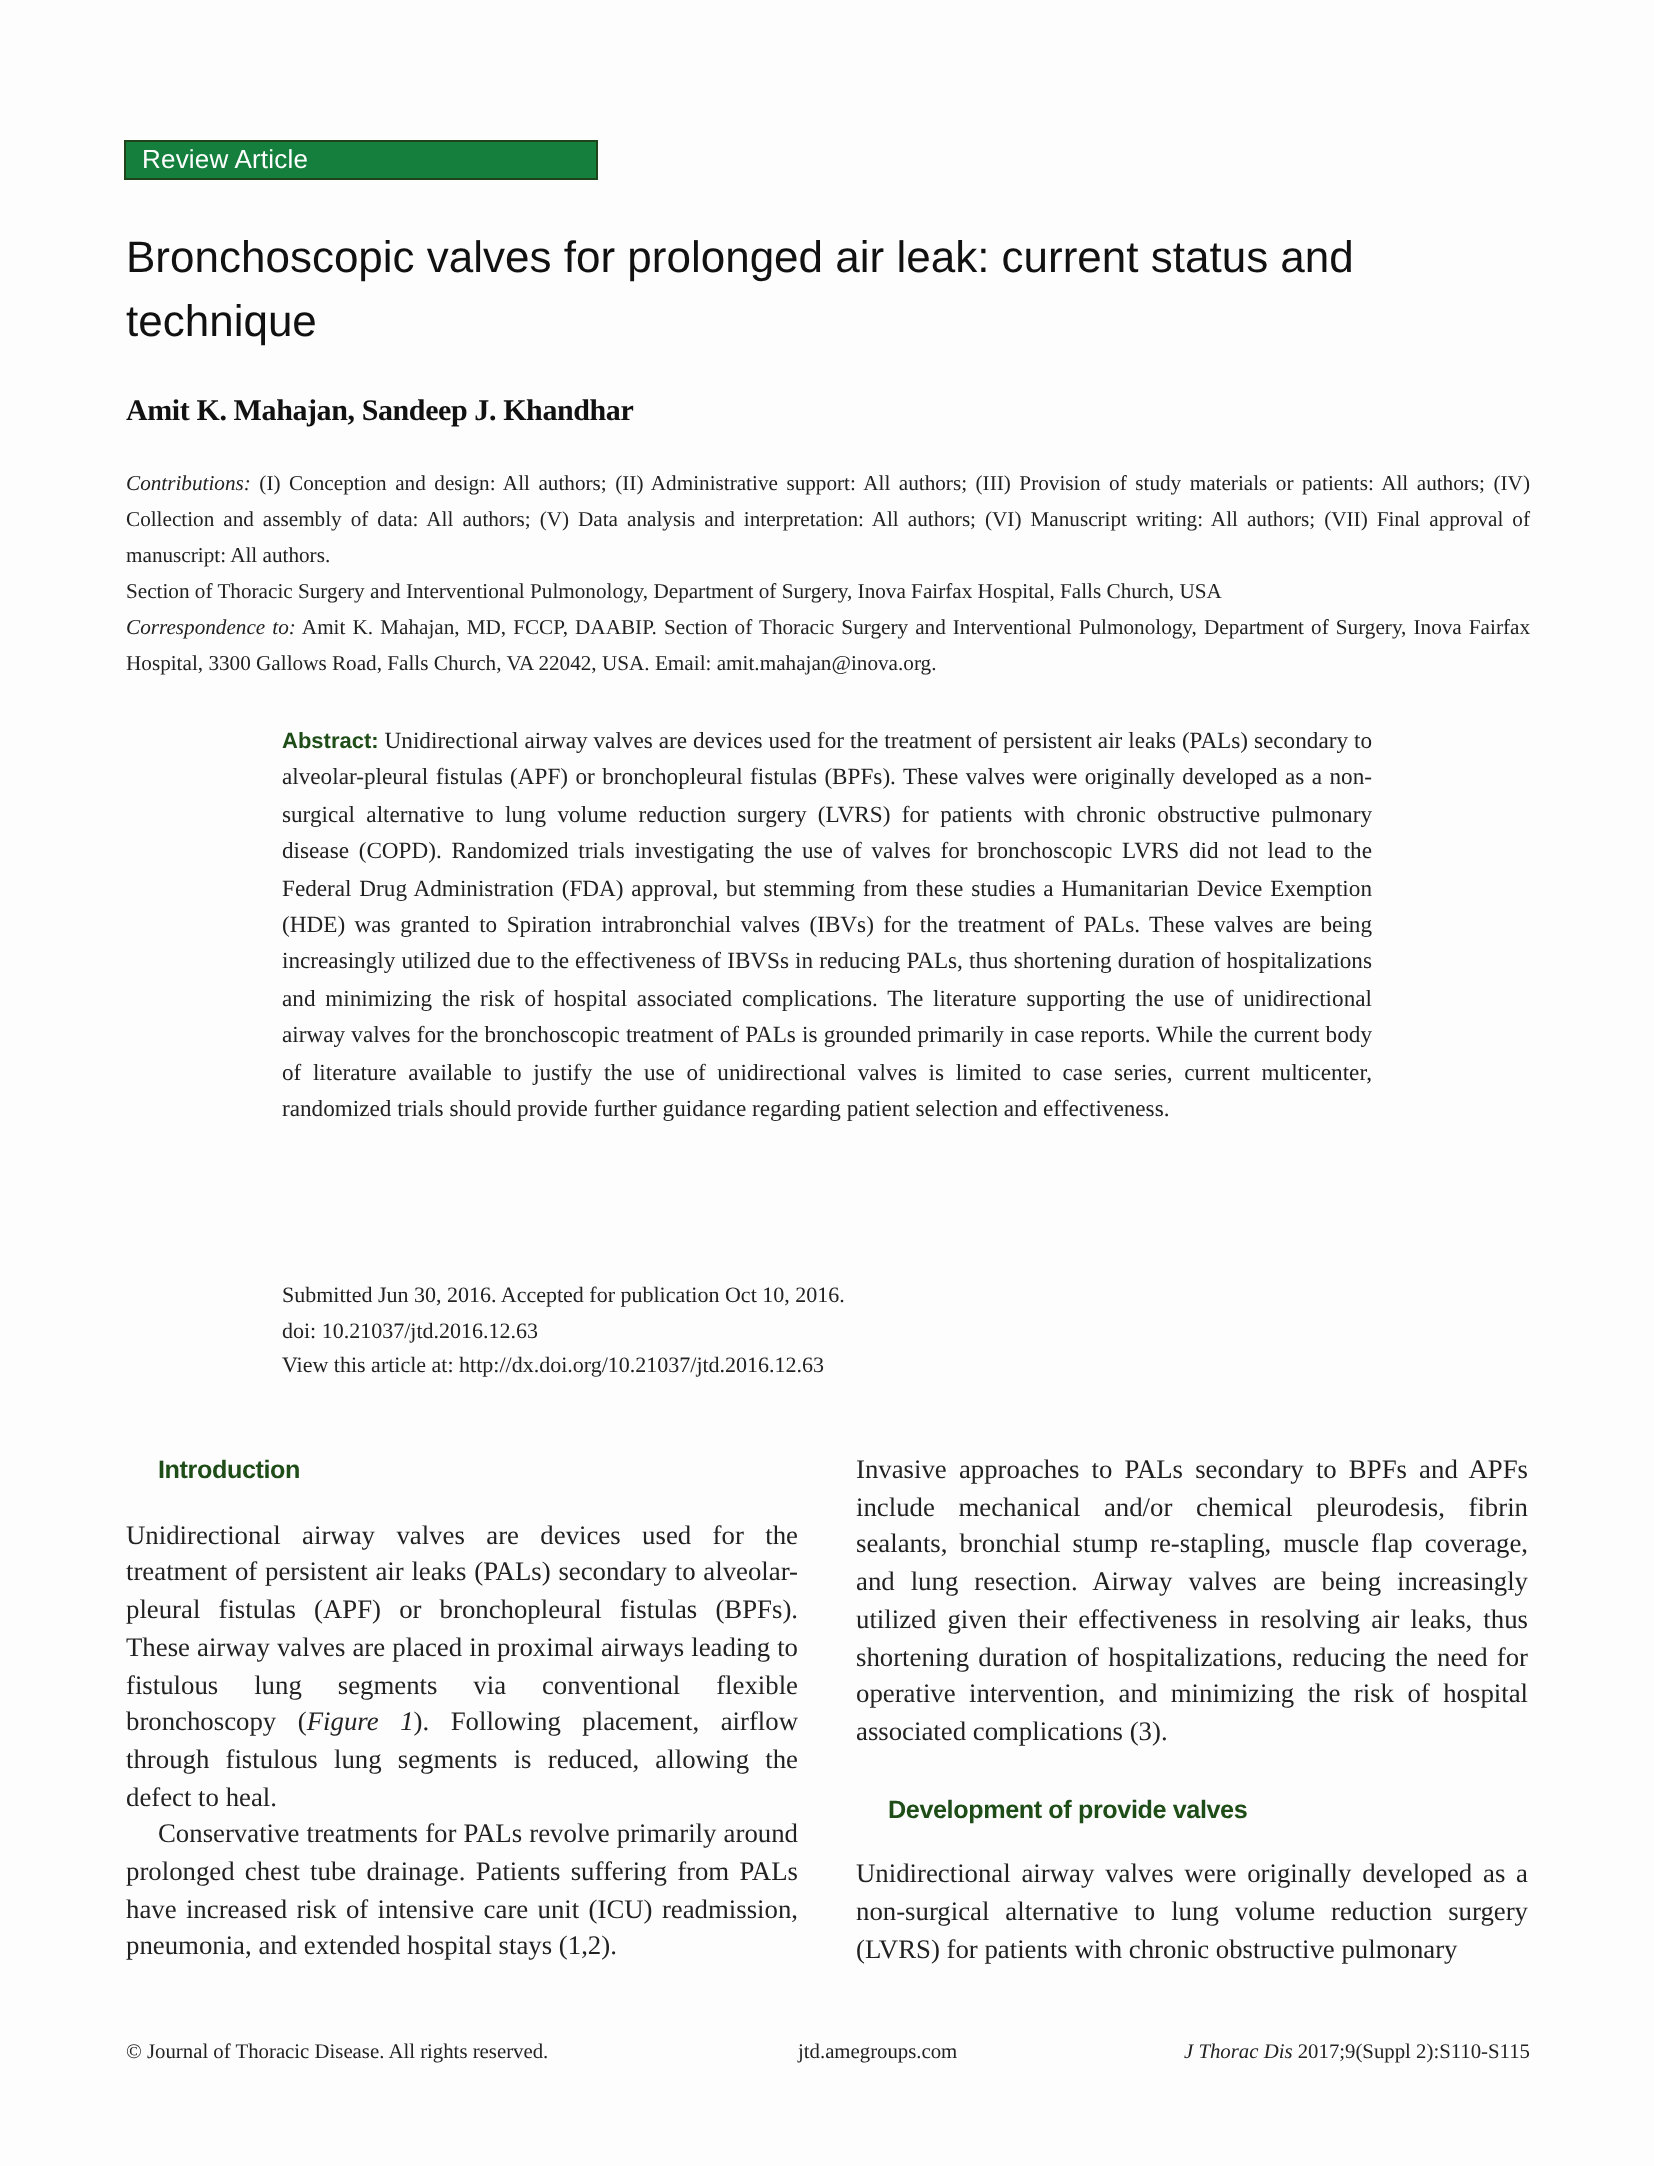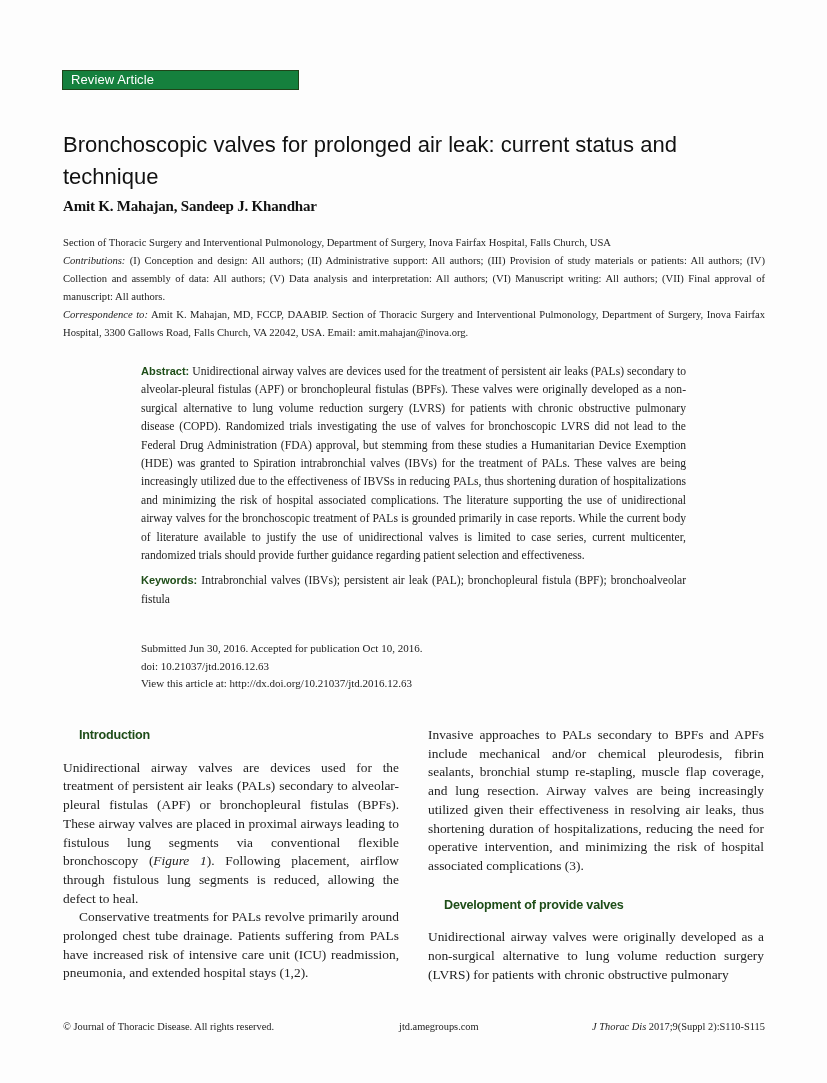--- a/index.html
+++ b/index.html
@@ -14,21 +14,21 @@
     position: absolute; left: 62px; top: 70px; width: 237px; height: 20px;
     background: #15803d; border: 1px solid #1f4419; box-sizing: border-box;
   }
   .label-bar span {
     position: absolute; left: 8px; top: 1px;
     font-family: "Liberation Sans", "DejaVu Sans", sans-serif;
     font-size: 13px; color: #ffffff; letter-spacing: 0.1px;
   }
 
   .title {
-    position: absolute; left: 63px; top: 129px; width: 700px;
+    position: absolute; left: 63px; top: 113px; width: 700px;
     font-family: "Liberation Sans", "DejaVu Sans", sans-serif;
     font-size: 22px; line-height: 32px; color: #111; margin: 0; font-weight: normal;
   }
   .authors {
     position: absolute; left: 63px; top: 198px;
     font-size: 15px; font-weight: bold; color: #111; letter-spacing: -0.2px;
   }
 
   .affil {
     position: absolute; left: 63px; top: 234px; width: 702px;
@@ -85,28 +85,27 @@
 
   <div class="label-bar">
     <span>Review Article</span>
   </div>
 
   <h1 class="title">Bronchoscopic valves for prolonged air leak: current status and technique</h1>
 
   <div class="authors">Amit K. Mahajan, Sandeep J. Khandhar</div>
 
   <div class="affil">
+    <p><em>Contributions:</em><span> (I) Conception and design: All authors; (II) Administrative support: All authors; (III) Provision of study materials or patients: All authors; (IV) Collection and assembly of data: All authors; (V) Data analysis and interpretation: All authors; (VI) Manuscript writing: All authors; (VII) Final approval of manuscript: All authors.</span></p>
     <p>Section of Thoracic Surgery and Interventional Pulmonology, Department of Surgery, Inova Fairfax Hospital, Falls Church, USA</p>
-    <p><em>Contributions:</em><span> (I) Conception and design: All authors; (II) Administrative support: All authors; (III) Provision of study materials or patients: All authors; (IV) Collection and assembly of data: All authors; (V) Data analysis and interpretation: All authors; (VI) Manuscript writing: All authors; (VII) Final approval of manuscript: All authors.</span></p>
     <p><em>Correspondence to:</em><span> Amit K. Mahajan, MD, FCCP, DAABIP. Section of Thoracic Surgery and Interventional Pulmonology, Department of Surgery, Inova Fairfax Hospital, 3300 Gallows Road, Falls Church, VA 22042, USA. Email: amit.mahajan@inova.org.</span></p>
   </div>
 
   <div class="abstract">
     <p><span class="abs-label">Abstract:</span><span> Unidirectional airway valves are devices used for the treatment of persistent air leaks (PALs) secondary to alveolar-pleural fistulas (APF) or bronchopleural fistulas (BPFs). These valves were originally developed as a non-surgical alternative to lung volume reduction surgery (LVRS) for patients with chronic obstructive pulmonary disease (COPD). Randomized trials investigating the use of valves for bronchoscopic LVRS did not lead to the Federal Drug Administration (FDA) approval, but stemming from these studies a Humanitarian Device Exemption (HDE) was granted to Spiration intrabronchial valves (IBVs) for the treatment of PALs. These valves are being increasingly utilized due to the effectiveness of IBVSs in reducing PALs, thus shortening duration of hospitalizations and minimizing the risk of hospital associated complications. The literature supporting the use of unidirectional airway valves for the bronchoscopic treatment of PALs is grounded primarily in case reports. While the current body of literature available to justify the use of unidirectional valves is limited to case series, current multicenter, randomized trials should provide further guidance regarding patient selection and effectiveness.</span></p>
-    <p class="keywords"><span class="kw-label">Keywords:</span><span> Intrabronchial valves (IBVs); persistent air leak (PAL); bronchopleural fistula (BPF); bronchoalveolar fistula</span></p>
   </div>
 
   <div class="meta">
     <p>Submitted Jun 30, 2016. Accepted for publication Oct 10, 2016.</p>
     <p>doi: 10.21037/jtd.2016.12.63</p>
     <p>View this article at: http://dx.doi.org/10.21037/jtd.2016.12.63</p>
   </div>
 
   <div class="col col-left">
     <h2 class="section-head">Introduction</h2>

